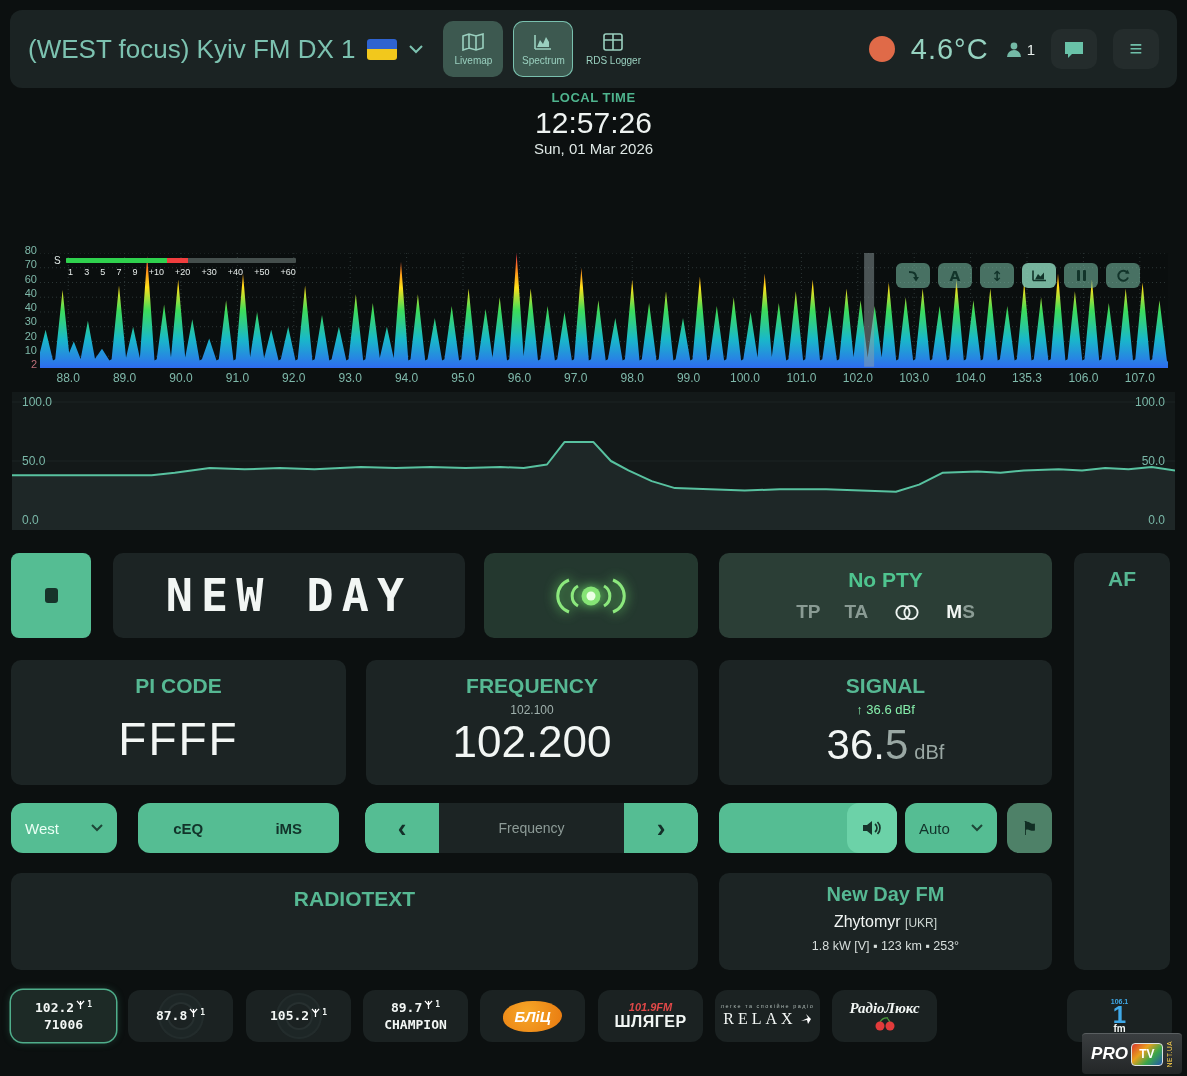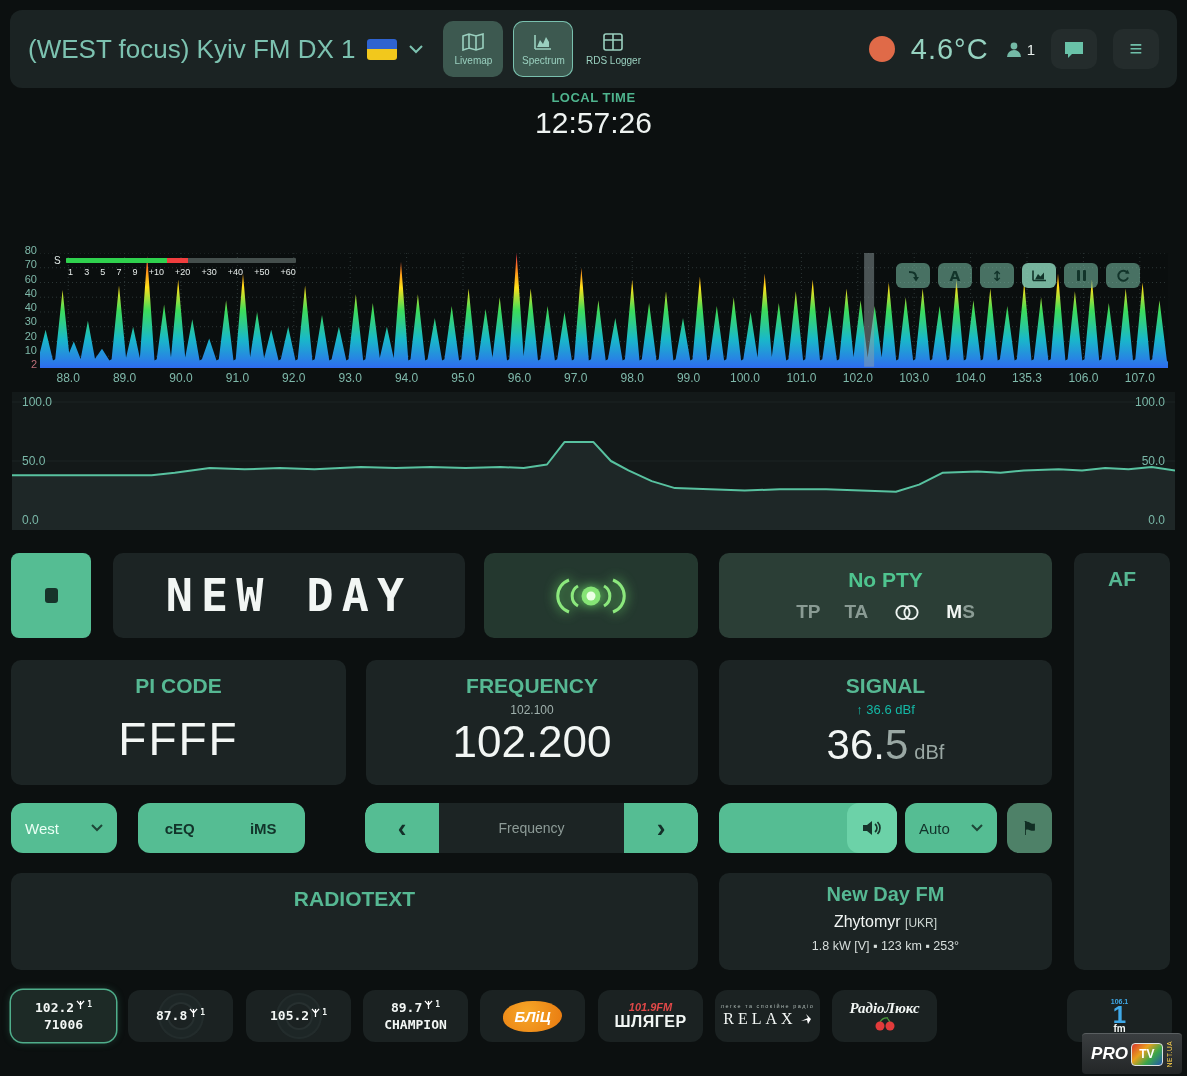--- a/index.html
+++ b/index.html
@@ -82,31 +82,31 @@
   #af-card .h{margin-top:14px;color:#56b893;font-weight:bold;font-size:21px;}
 
   
   .stat-h{color:#56b893;font-weight:bold;font-size:21px;text-align:center;margin-top:14px;}
   #pi-card{left:11px;top:660px;width:335px;height:125px;text-align:center;}
   #pi-card .v{font-size:46px;color:#f2f6f4;letter-spacing:2px;margin-top:14px;}
   #freq-card{left:366px;top:660px;width:332px;height:125px;text-align:center;}
   #freq-card .sec{font-size:12px;color:#9fb0ac;margin-top:5px;}
   #freq-card .v{font-size:44px;color:#f2f6f4;margin-top:0;}
   #sig-card{left:719px;top:660px;width:333px;height:125px;text-align:center;}
-  #sig-card .peak{font-size:13px;color:#14b8a6;margin-top:4px;}
+  #sig-card .peak{font-size:13px;color:#86efac;margin-top:4px;}
   #sig-card .v{font-size:42px;color:#f2f6f4;margin-top:4px;}
   #sig-card .v .frac{color:#9aa8a4;}
   #sig-card .v .unit{font-size:20px;color:#9aa8a4;margin-left:6px;}
 
   
   .green{background:#55bd93;border-radius:12px;}
   #ant-dd{left:11px;top:803px;width:106px;height:50px;display:flex;align-items:center;justify-content:space-between;
           padding:0 14px;box-sizing:border-box;cursor:pointer;}
   #ant-dd .t{color:#eafff5;font-size:15px;}
-  #eq-pill{left:138px;top:803px;width:167px;height:50px;display:flex;}
+  #eq-pill{left:138px;top:803px;width:201px;height:50px;display:flex;}
   #eq-pill span{flex:1;display:flex;align-items:center;justify-content:center;color:#12332a;font-weight:bold;
                 font-size:15px;cursor:pointer;}
   #tune{position:absolute;left:365px;top:803px;width:333px;height:50px;display:flex;border-radius:12px;overflow:hidden;}
   .tune-btn{width:83px;background:#55bd93;display:flex;align-items:center;justify-content:center;color:#143029;
             font-size:26px;font-weight:bold;cursor:pointer;}
   #tune input{flex:1;background:#1c2424;border:0;outline:0;color:#cdd8d4;font-size:14px;text-align:center;
               font-family:"Liberation Sans",sans-serif;}
   #tune input::placeholder{color:#8d9b97;}
   #vol{left:719px;top:803px;width:178px;height:50px;position:absolute;cursor:pointer;}
   #vol .seg{position:absolute;right:0;top:0;width:50px;height:50px;background:#6cd2a8;border-radius:12px;
@@ -217,20 +217,21 @@
       </div>
       <div class="icon-btn">
         <span>≡</span>
       </div>
     </div>
   </div>
 
   <div id="clock">
     <div class="lbl">LOCAL TIME</div>
     <div class="time">12:57:26</div>
+    <div class="date">Sun, 01 Mar 2026</div>
   </div>
 
   <div id="spectrum">
     <div id="spec-y">
       <span>80</span>
       <span>70</span>
       <span>60</span>
       <span>40</span>
       <span>40</span>
       <span>30</span>

